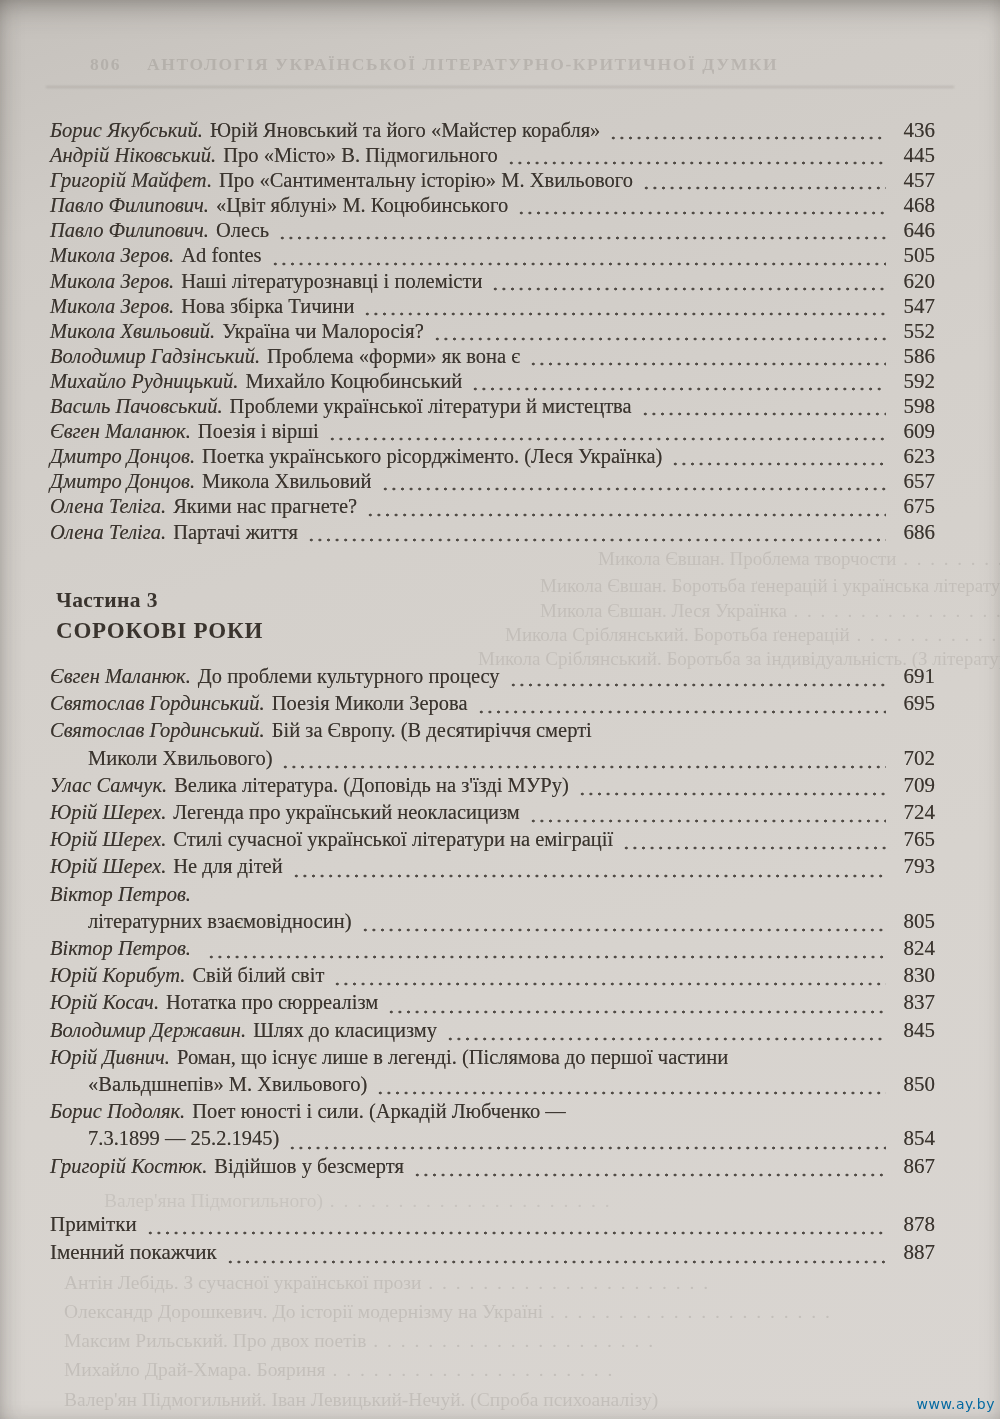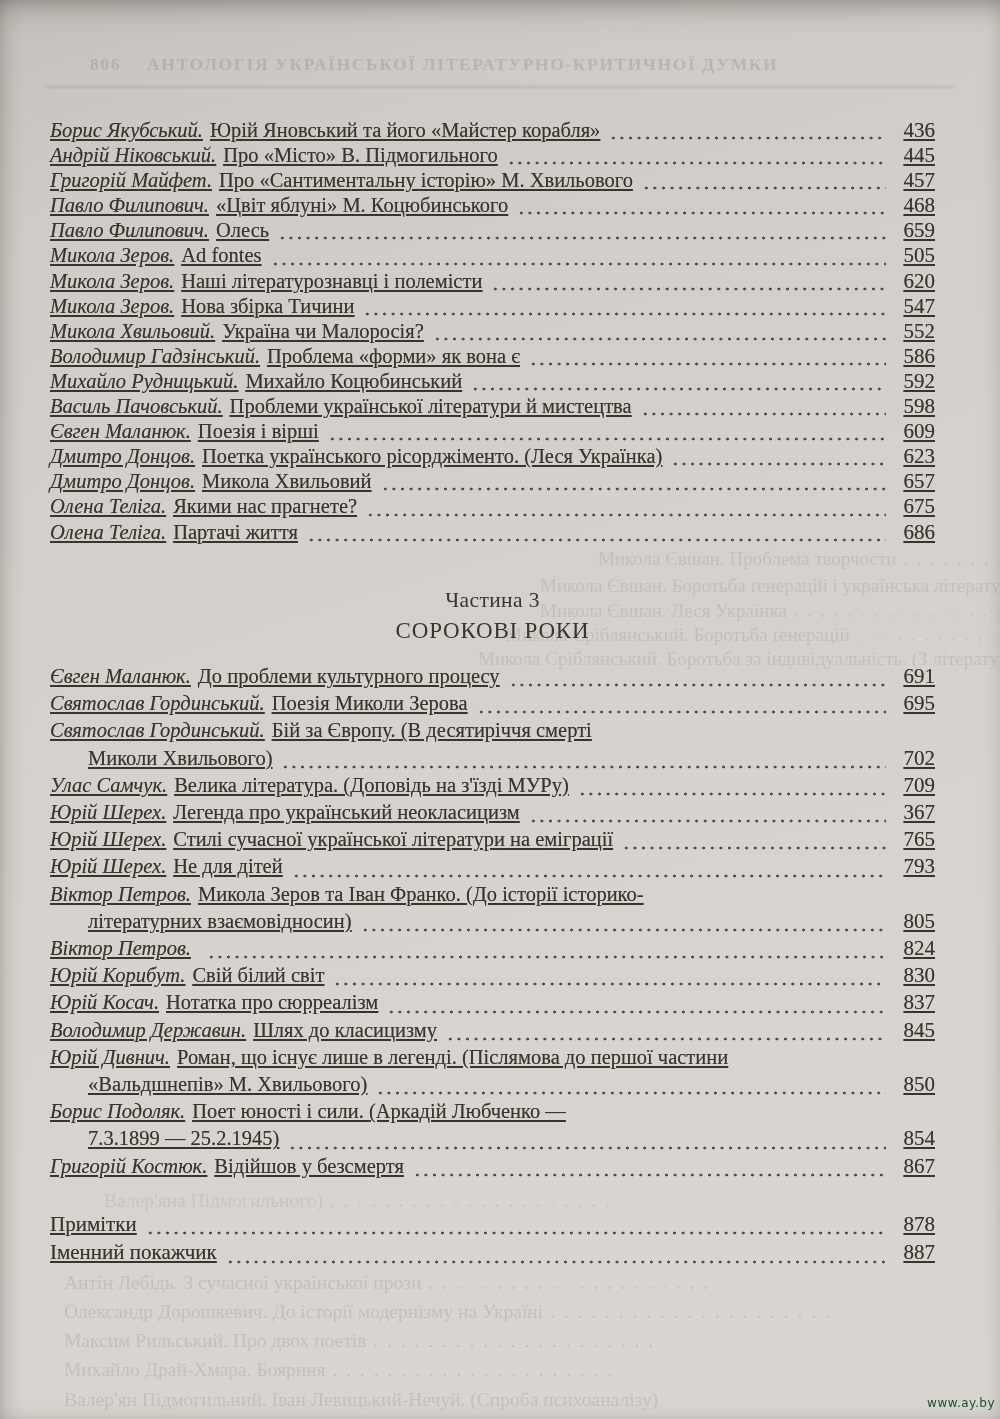--- a/index.html
+++ b/index.html
@@ -44,43 +44,42 @@
   .toc-part2 .row{line-height:25.1px;}
   .toc-part3{top:663px;}
   .toc-part3 .row{line-height:27.2px;}
   .toc-footer{top:1210px;}
   .toc-footer .row{line-height:28.4px;font-size:21px;}
 
   .row{
     display:flex;align-items:flex-start;white-space:nowrap;
     font-size:20.5px;
     text-shadow:0 0 .5px rgba(58,52,46,.55);
-    text-decoration:underline;
   }
   .row .author{font-style:italic;margin-right:7px;flex:0 0 auto;}
   .row .title{flex:0 0 auto;}
   .row .leader{
     flex:1 1 auto;min-width:10px;height:6px;align-self:flex-end;
     margin:0 7px 3px 9px;
     background-image:radial-gradient(circle,rgba(52,46,40,.82) 1.25px,rgba(52,46,40,0) 1.7px);
     background-size:8.6px 6px;background-repeat:repeat-x;background-position:0 1px;
   }
   .row .pagenum{flex:0 0 auto;min-width:42px;text-align:right;font-size:21px;}
   .row.indent{padding-left:38px;}
 
   
-  .heading{position:absolute;left:50px;right:65px;top:586px;text-align:center;font-weight:normal;}
+  .heading{position:absolute;left:56px;right:65px;top:586px;font-weight:bold;}
   .heading .kicker{font-size:21.5px;line-height:29px;letter-spacing:.4px;}
   .heading .title{font-size:23px;line-height:32px;letter-spacing:.8px;}
 
   
   .watermark{
     position:absolute;top:1396px;right:5px;
     font-family:"DejaVu Sans","Liberation Sans",sans-serif;
-    font-size:12px;color:#14532d;letter-spacing:.5px;
+    font-size:14px;color:#0369a1;letter-spacing:.5px;
   }
 </style>
 </head>
 <body>
 
 <div class="page">
 
   <div class="ghost g-header">
     <span class="g-num">806</span><span>АНТОЛОГІЯ УКРАЇНСЬКОЇ ЛІТЕРАТУРНО-КРИТИЧНОЇ ДУМКИ</span>
   </div>
@@ -109,21 +108,21 @@
       <div class="row">
         <span class="author">Павло Филипович.</span>
         <span class="title">«Цвіт яблуні» М. Коцюбинського</span>
         <span class="leader"></span>
         <span class="pagenum">468</span>
       </div>
       <div class="row">
         <span class="author">Павло Филипович.</span>
         <span class="title">Олесь</span>
         <span class="leader"></span>
-        <span class="pagenum">659</span>
+        <span class="pagenum">646</span>
       </div>
       <div class="row">
         <span class="author">Микола Зеров.</span>
         <span class="title">Ad fontes</span>
         <span class="leader"></span>
         <span class="pagenum">505</span>
       </div>
       <div class="row">
         <span class="author">Микола Зеров.</span>
         <span class="title">Наші літературознавці і полемісти</span>
@@ -231,37 +230,36 @@
       <div class="row">
         <span class="author">Улас Самчук.</span>
         <span class="title">Велика література. (Доповідь на з'їзді МУРу)</span>
         <span class="leader"></span>
         <span class="pagenum">709</span>
       </div>
       <div class="row">
         <span class="author">Юрій Шерех.</span>
         <span class="title">Легенда про український неокласицизм</span>
         <span class="leader"></span>
-        <span class="pagenum">367</span>
+        <span class="pagenum">724</span>
       </div>
       <div class="row">
         <span class="author">Юрій Шерех.</span>
         <span class="title">Стилі сучасної української літератури на еміграції</span>
         <span class="leader"></span>
         <span class="pagenum">765</span>
       </div>
       <div class="row">
         <span class="author">Юрій Шерех.</span>
         <span class="title">Не для дітей</span>
         <span class="leader"></span>
         <span class="pagenum">793</span>
       </div>
       <div class="row nopage">
         <span class="author">Віктор Петров.</span>
-        <span class="title">Микола Зеров та Іван Франко.  (До історії історико-</span>
 
       </div>
       <div class="row indent">
 
         <span class="title">літературних взаємовідносин)</span>
         <span class="leader"></span>
         <span class="pagenum">805</span>
       </div>
       <div class="row">
         <span class="author">Віктор Петров.</span>

